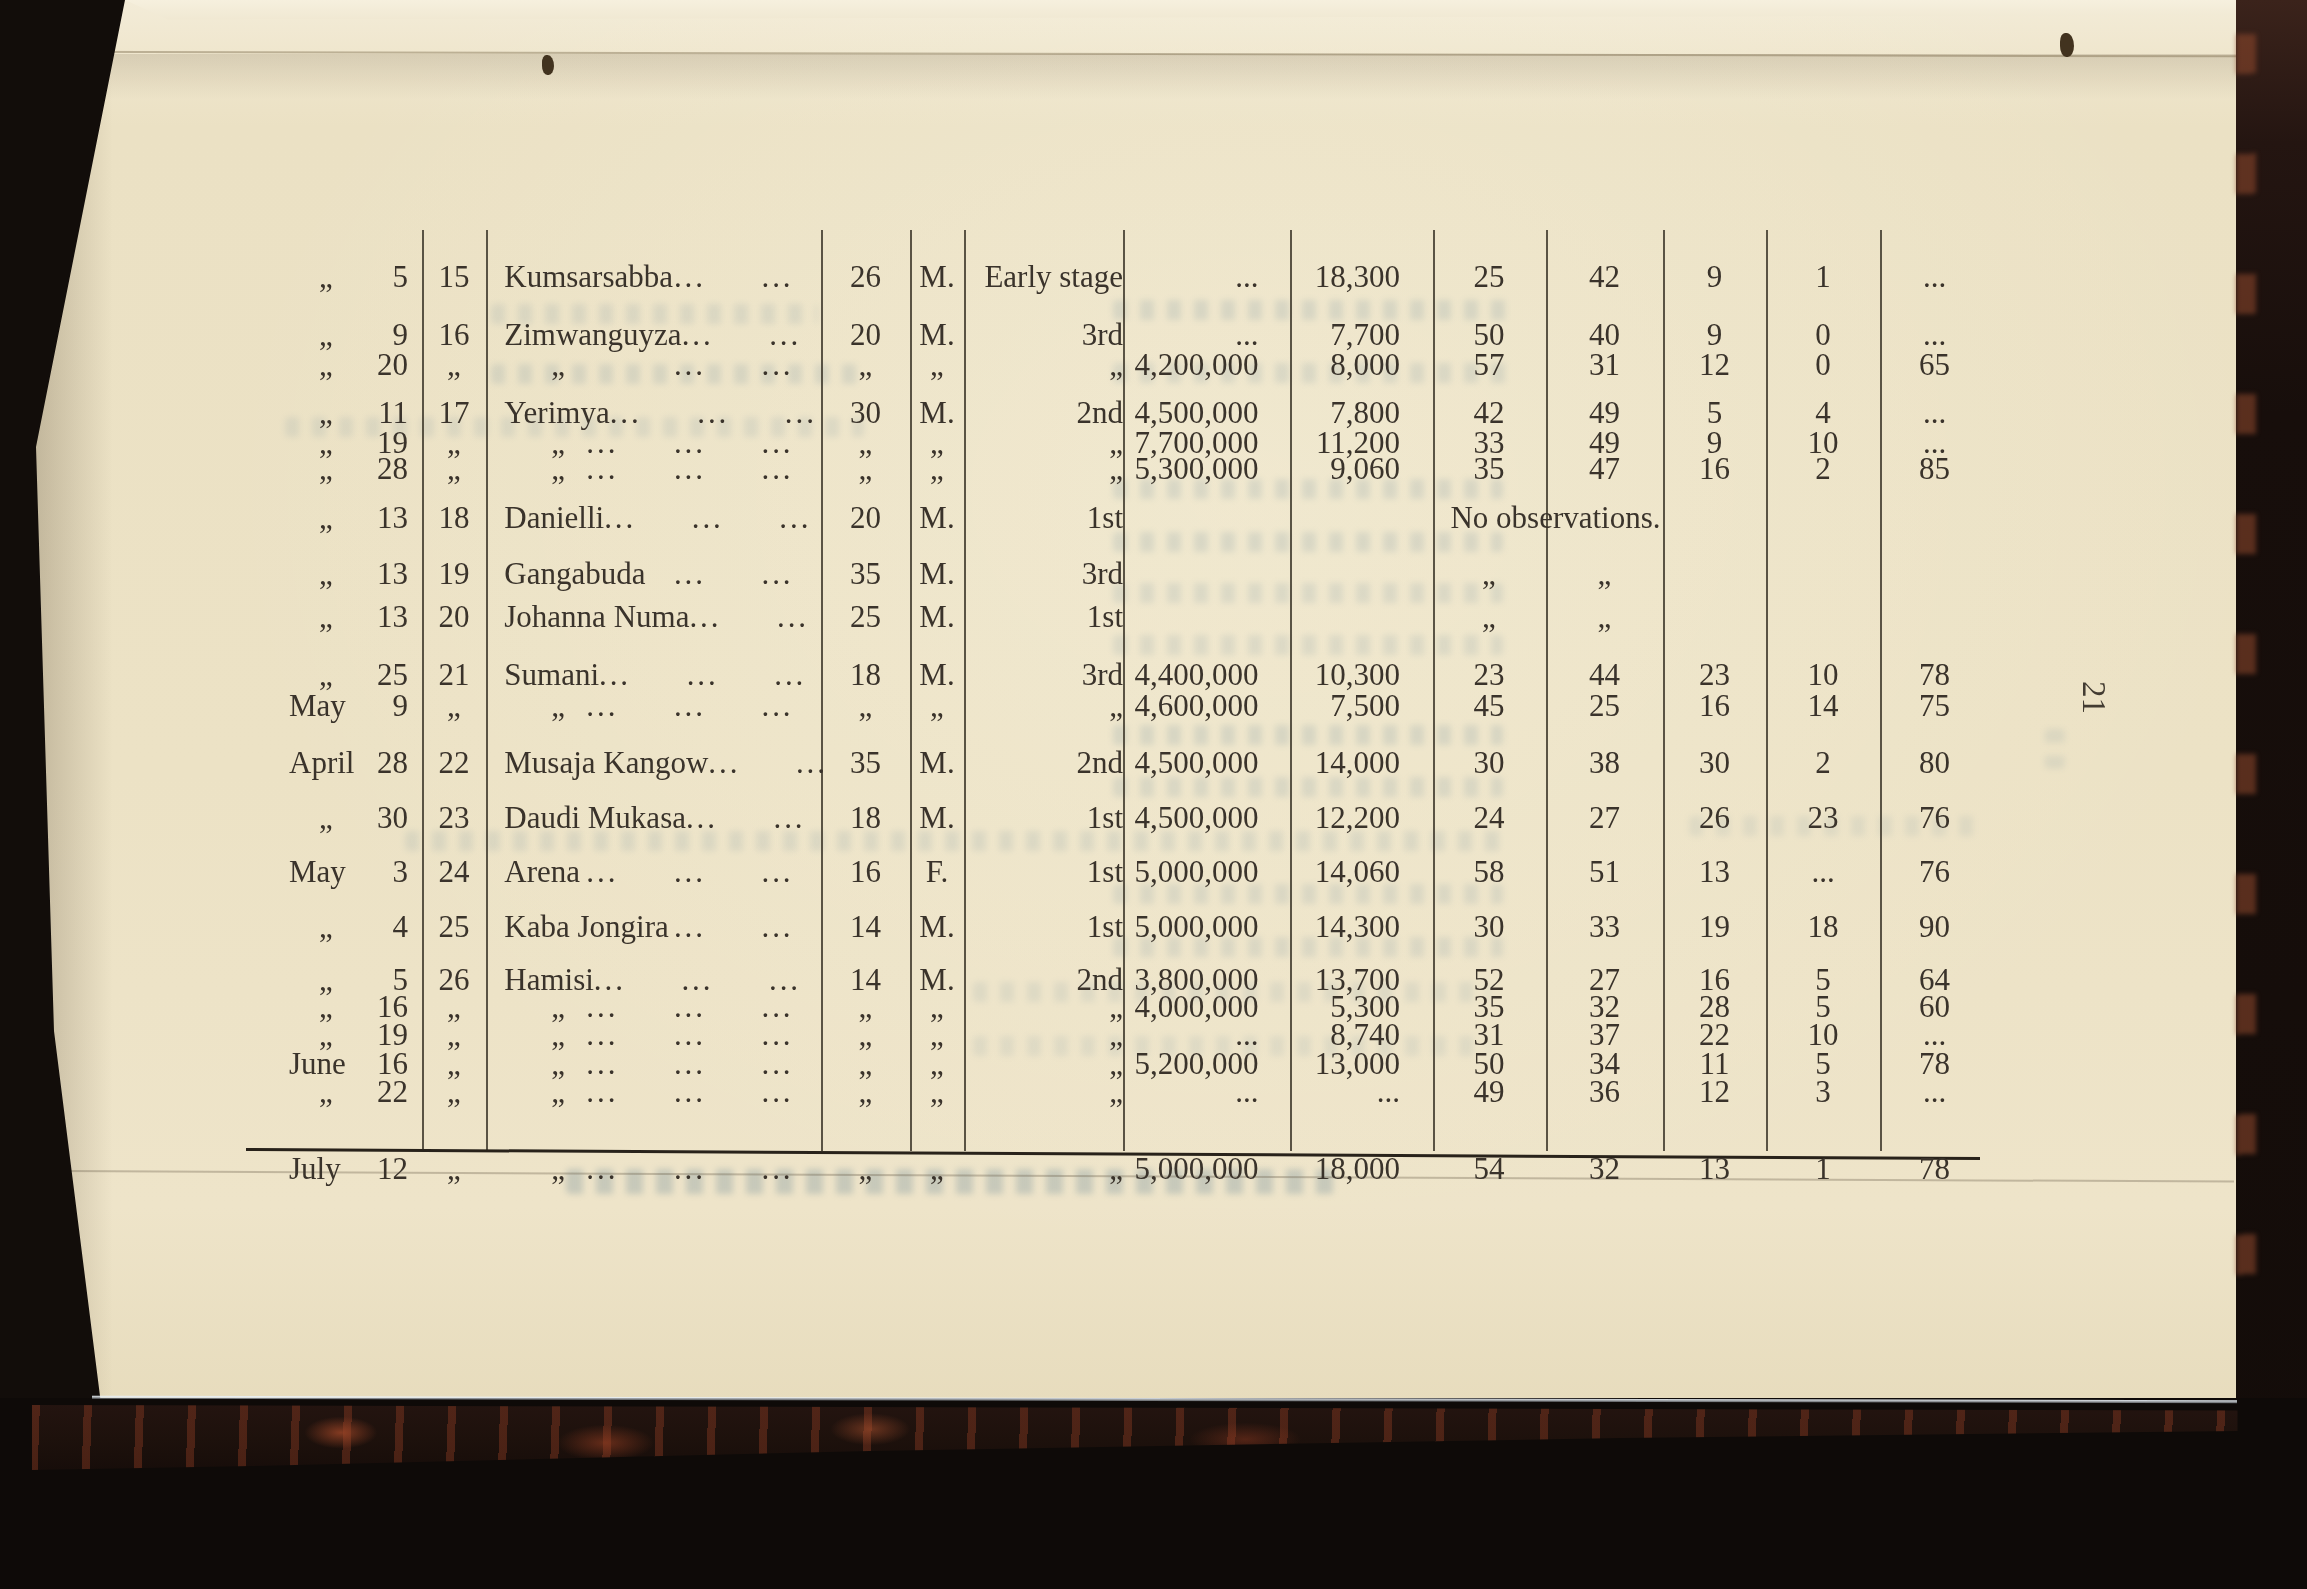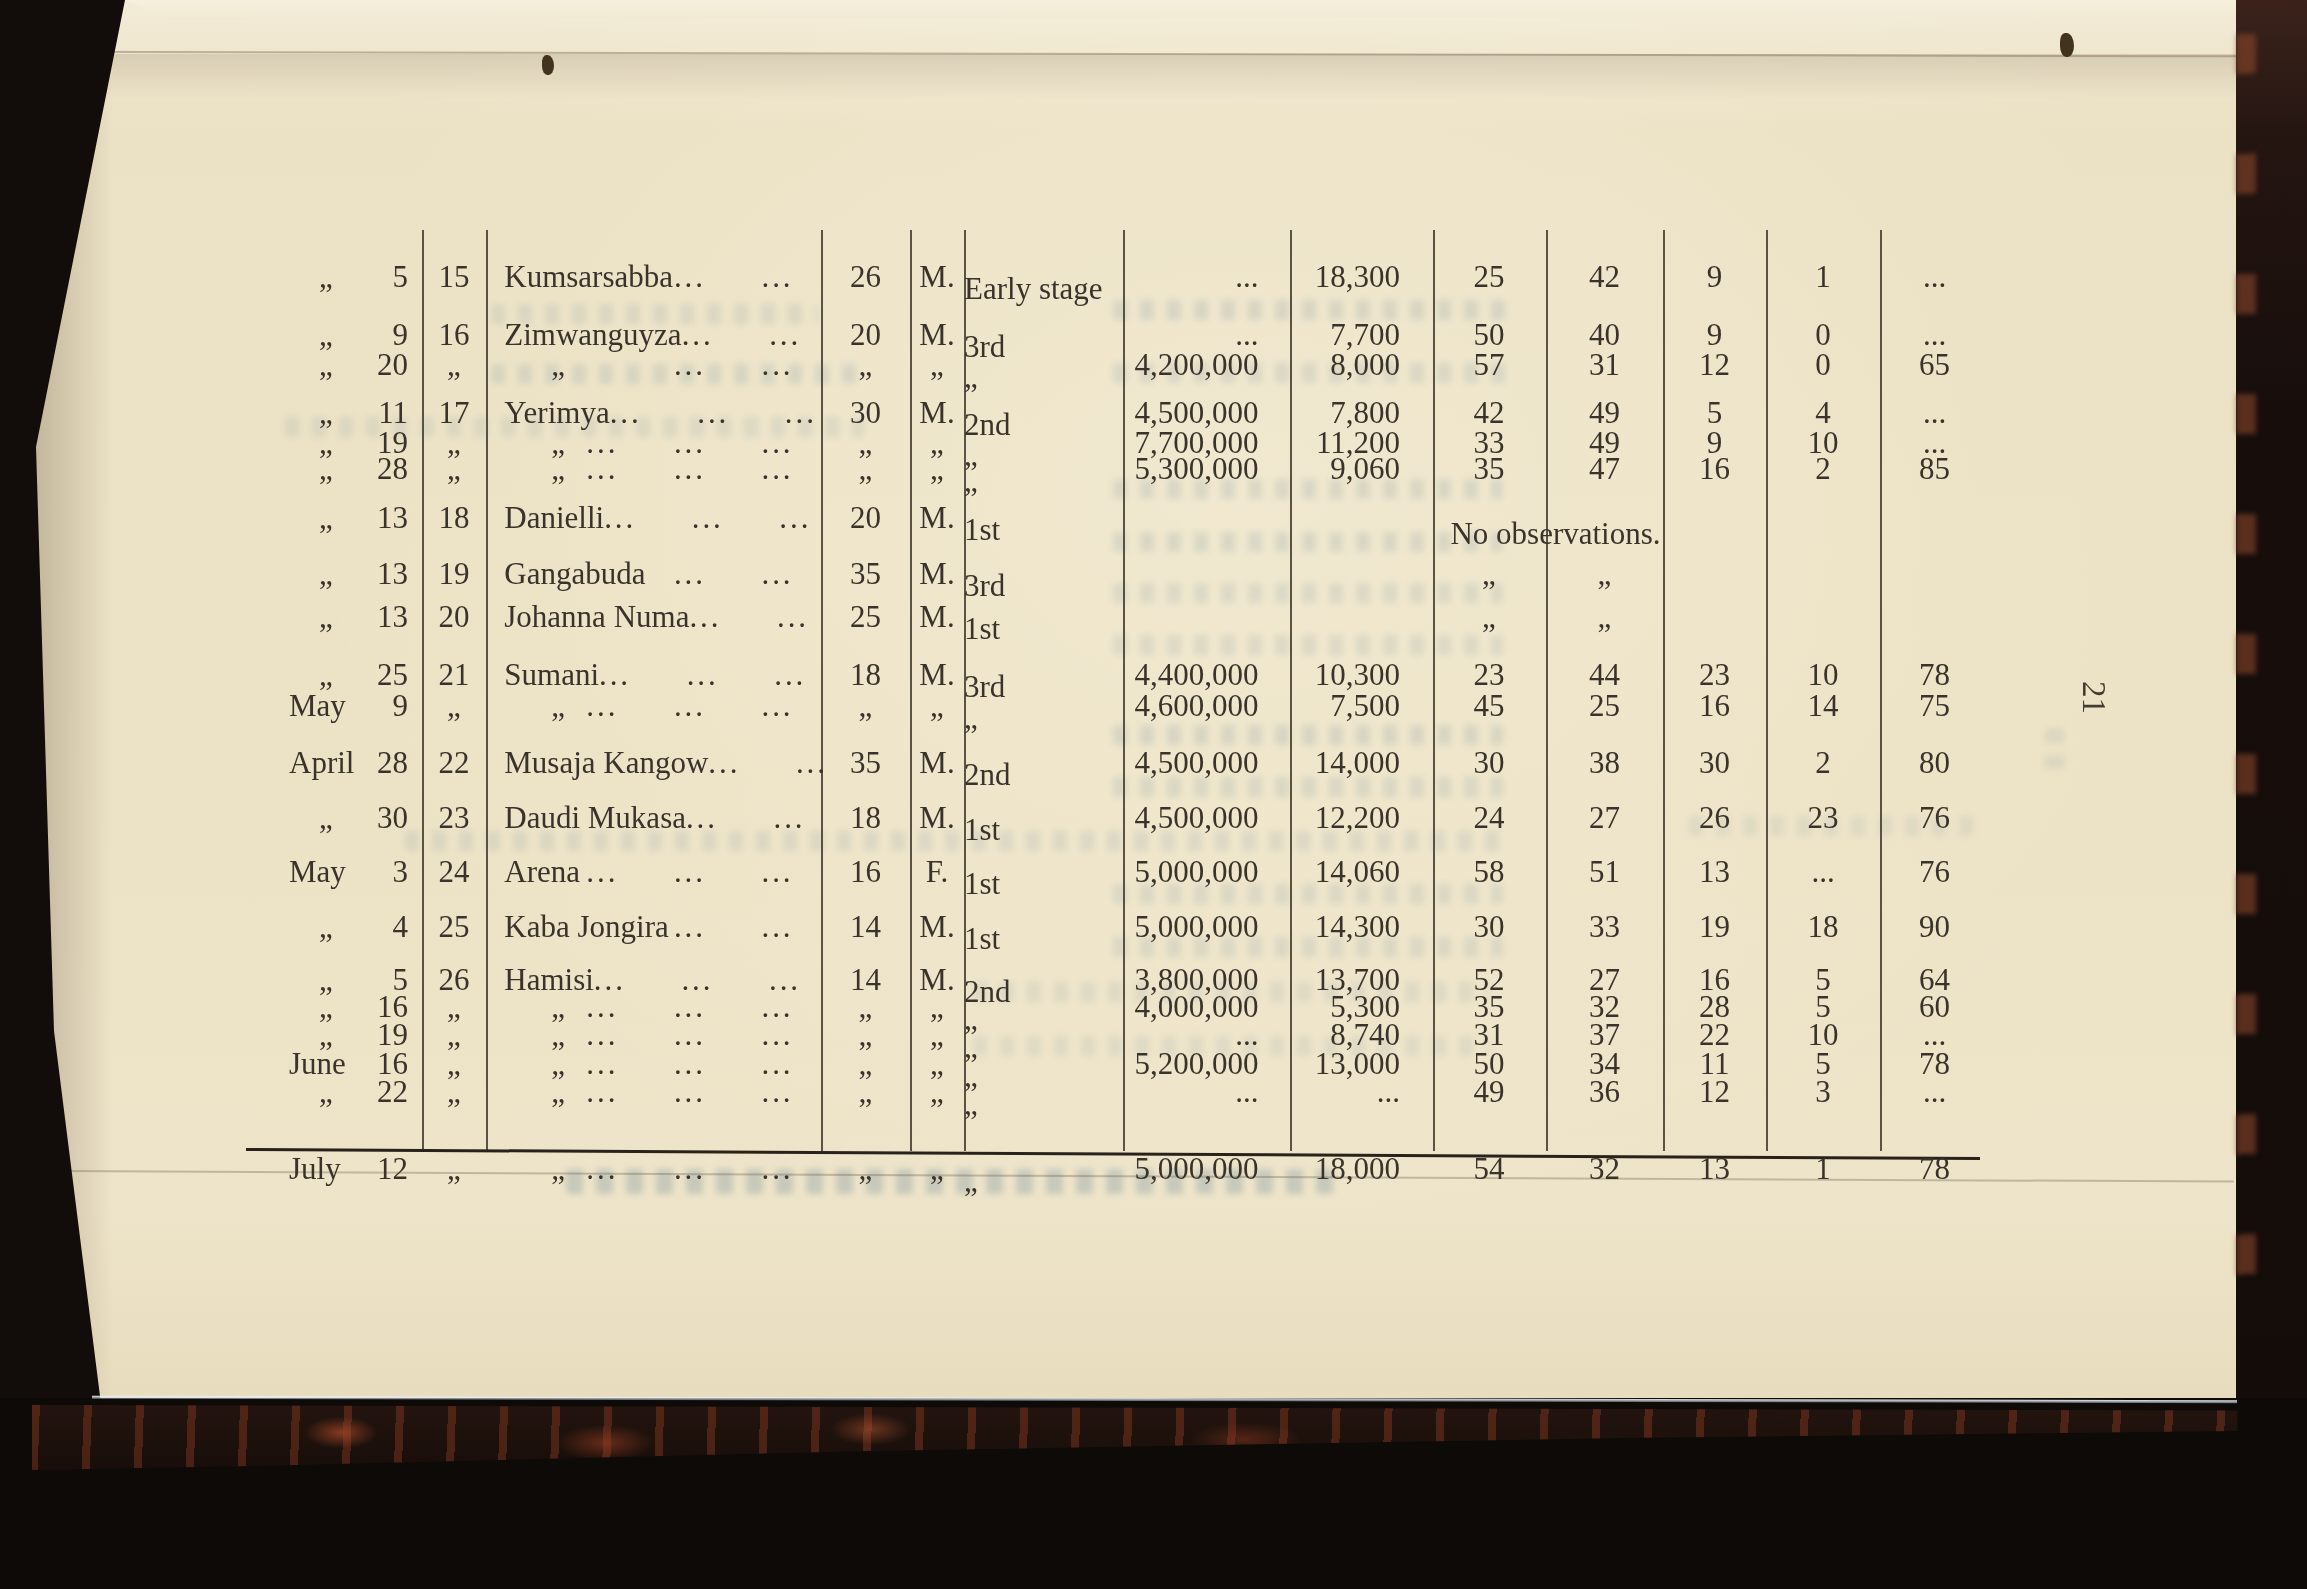--- a/index.html
+++ b/index.html
@@ -66,30 +66,30 @@
   .c-date-m{left:246px;width:133px;padding-left:43px;box-sizing:border-box;text-align:left;}
   .dm .c-date-m{padding-left:73px;}
   .c-date-d{left:321px;width:87px;text-align:right;}
   .c-no{left:422px;width:64px;text-align:center;}
   .c-name{left:486px;width:335px;box-sizing:border-box;padding-left:18.3px;display:flex;}
   .nm{white-space:nowrap;}
   .dn .nm{margin-left:47px;}
   .dots{flex:1;text-align:right;padding-right:27.5px;word-spacing:45px;letter-spacing:2.9px;}
   .c-age{left:821px;width:89px;text-align:center;}
   .c-sex{left:910px;width:54px;text-align:center;}
-  .c-stage{left:964px;width:159px;text-align:left;margin-top:12px;}
+  .c-stage{left:964px;width:159px;text-align:right;}
   .c7{left:1123px;width:167px;text-align:right;padding-right:31.5px;box-sizing:border-box;}
   .c8{left:1290px;width:143px;text-align:right;padding-right:33px;box-sizing:border-box;}
   .c9{left:1433px;width:112px;text-align:center;}
   .c10{left:1546px;width:117px;text-align:center;}
   .c11{left:1663px;width:103px;text-align:center;}
   .c12{left:1766px;width:114px;text-align:center;}
   .c13{left:1880px;width:109px;text-align:center;}
 
-  .no-obs{position:absolute;left:1438px;top:512px;width:235px;height:44px;line-height:44px;
+  .no-obs{position:absolute;left:1438px;top:496px;width:235px;height:44px;line-height:44px;
     font-size:31px;text-align:center;color:#3a332b;white-space:nowrap;}
 
   .folio{position:absolute;left:2026px;top:666px;width:69px;height:63px;
     display:flex;align-items:center;justify-content:center;
     font-size:33px;color:#433c32;transform:rotate(90deg);}
 
   
   .gh{position:absolute;height:19.5px;border-radius:4px;filter:blur(3.4px);
     background:repeating-linear-gradient(90deg,rgba(122,148,160,.5) 0 13.7px,rgba(122,148,160,0) 13.7px 27px);}
   .gh-cap{height:25px;background:repeating-linear-gradient(90deg,rgba(110,138,152,.55) 0 17px,rgba(110,138,152,0) 17px 30px);}

